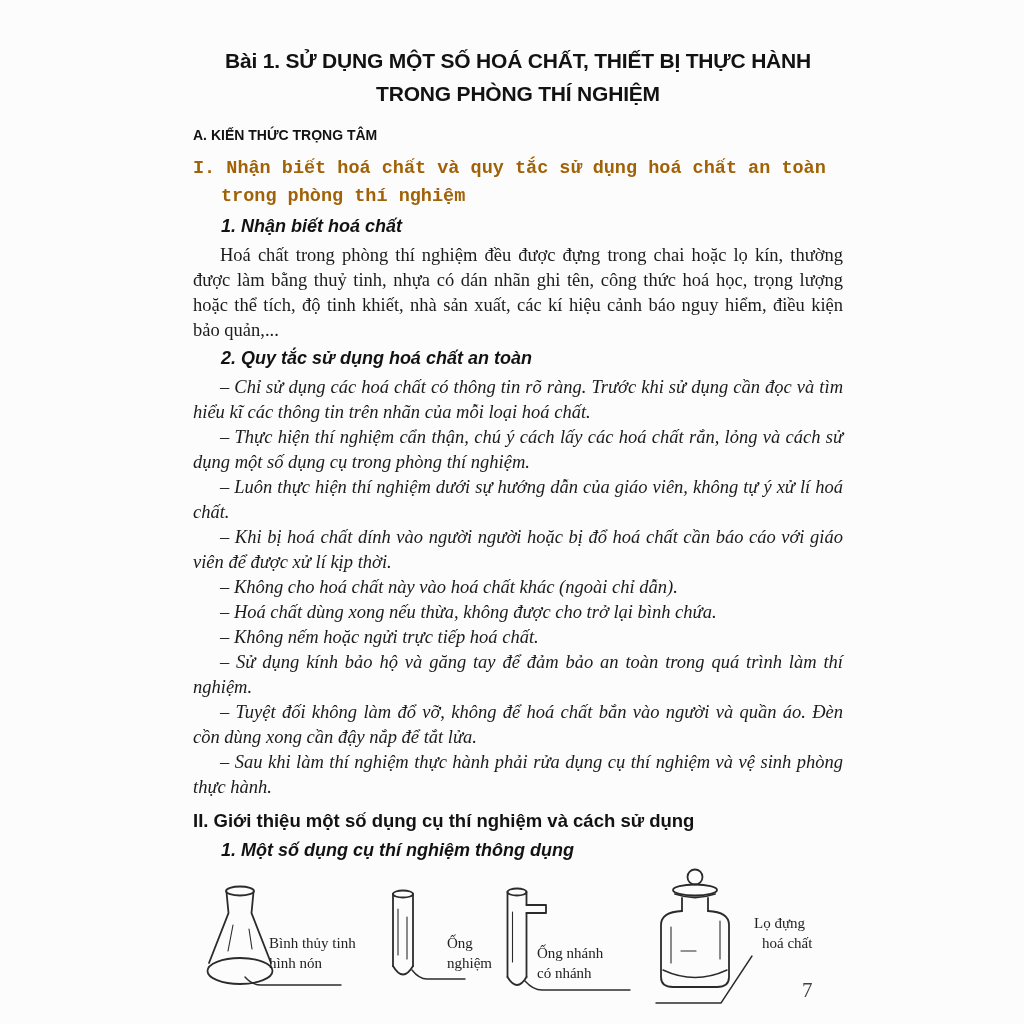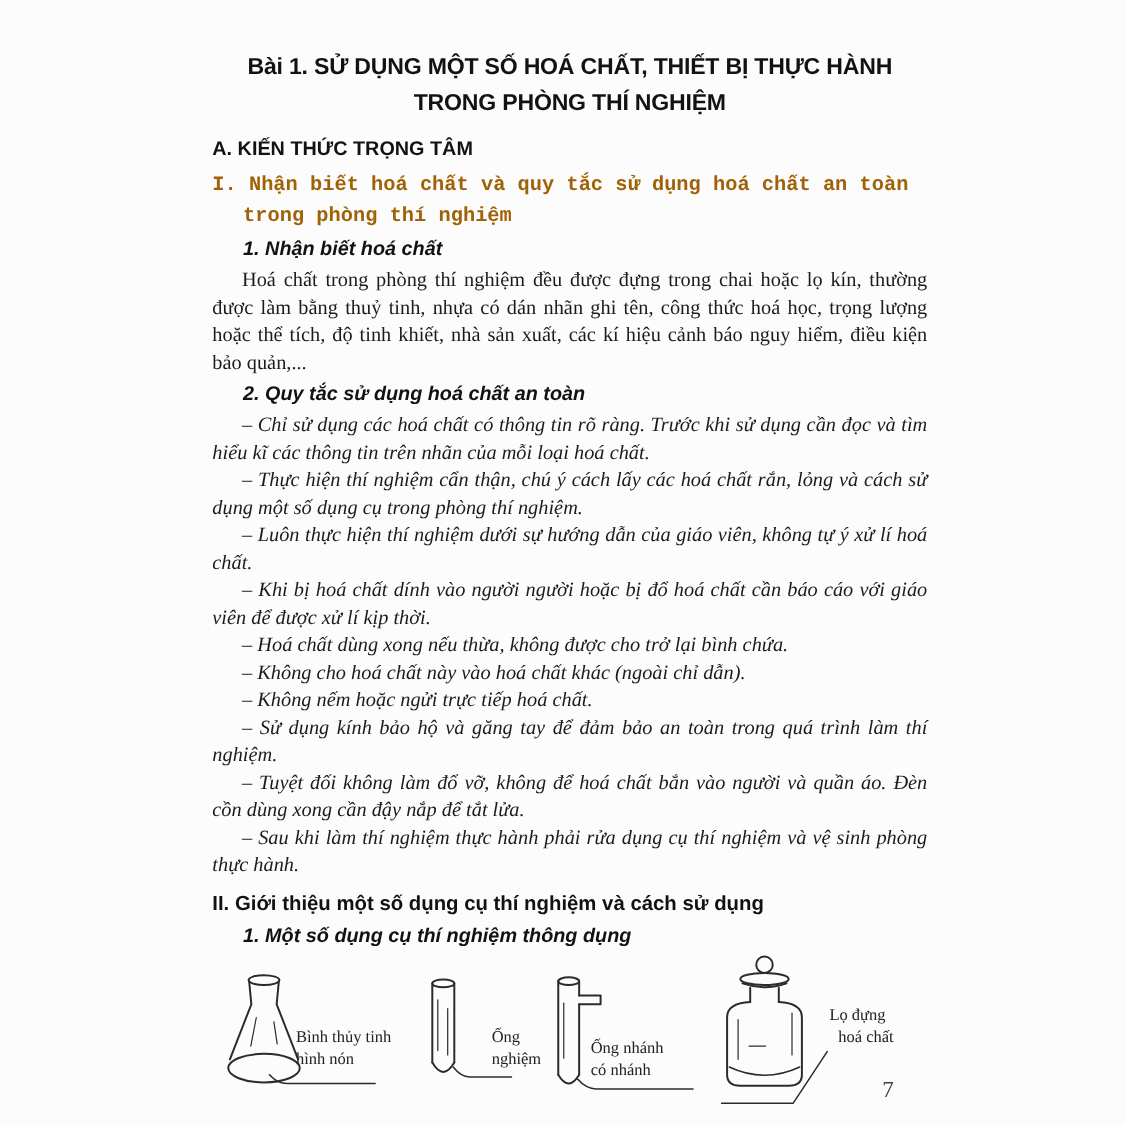--- a/index.html
+++ b/index.html
@@ -22,21 +22,21 @@
     font-size:21px;
     line-height:33px;
     letter-spacing:-0.2px;
     color:#121212;
     margin:0 0 13px 0;
     white-space:nowrap;
   }
   .h-a{
     font-family:"Liberation Sans", sans-serif;
     font-weight:bold;
-    font-size:18px;
+    font-size:14px;
     line-height:25px;
     color:#121212;
     margin:0 0 7px 0;
   }
   .h-roman{
     font-family:Liberation Mono, monospace;
     font-weight:bold;
     font-size:18.5px;
     line-height:28px;
     color:#a16207;
@@ -117,22 +117,22 @@
 
     <p class="body-par">Hoá chất trong phòng thí nghiệm đều được đựng trong chai hoặc lọ kín, thường được làm bằng thuỷ tinh, nhựa có dán nhãn ghi tên, công thức hoá học, trọng lượng hoặc thể tích, độ tinh khiết, nhà sản xuất, các kí hiệu cảnh báo nguy hiểm, điều kiện bảo quản,...</p>
 
     <div class="h-sub">2. Quy tắc sử dụng hoá chất an toàn</div>
 
     <div class="rules">
       <p>– Chỉ sử dụng các hoá chất có thông tin rõ ràng. Trước khi sử dụng cần đọc và tìm hiểu kĩ các thông tin trên nhãn của mỗi loại hoá chất.</p>
       <p>– Thực hiện thí nghiệm cẩn thận, chú ý cách lấy các hoá chất rắn, lỏng và cách sử dụng một số dụng cụ trong phòng thí nghiệm.</p>
       <p>– Luôn thực hiện thí nghiệm dưới sự hướng dẫn của giáo viên, không tự ý xử lí hoá chất.</p>
       <p>– Khi bị hoá chất dính vào người người hoặc bị đổ hoá chất cần báo cáo với giáo viên để được xử lí kịp thời.</p>
+      <p>– Không cho hoá chất này vào hoá chất khác (ngoài chỉ dẫn).</p>
       <p>– Hoá chất dùng xong nếu thừa, không được cho trở lại bình chứa.</p>
-      <p>– Không cho hoá chất này vào hoá chất khác (ngoài chỉ dẫn).</p>
       <p>– Không nếm hoặc ngửi trực tiếp hoá chất.</p>
       <p>– Sử dụng kính bảo hộ và găng tay để đảm bảo an toàn trong quá trình làm thí nghiệm.</p>
       <p>– Tuyệt đối không làm đổ vỡ, không để hoá chất bắn vào người và quần áo. Đèn cồn dùng xong cần đậy nắp để tắt lửa.</p>
       <p>– Sau khi làm thí nghiệm thực hành phải rửa dụng cụ thí nghiệm và vệ sinh phòng thực hành.</p>
     </div>
 
     <div class="h-roman2">II. Giới thiệu một số dụng cụ thí nghiệm và cách sử dụng</div>
 
     <div class="h-sub">1. Một số dụng cụ thí nghiệm thông dụng</div>
 

